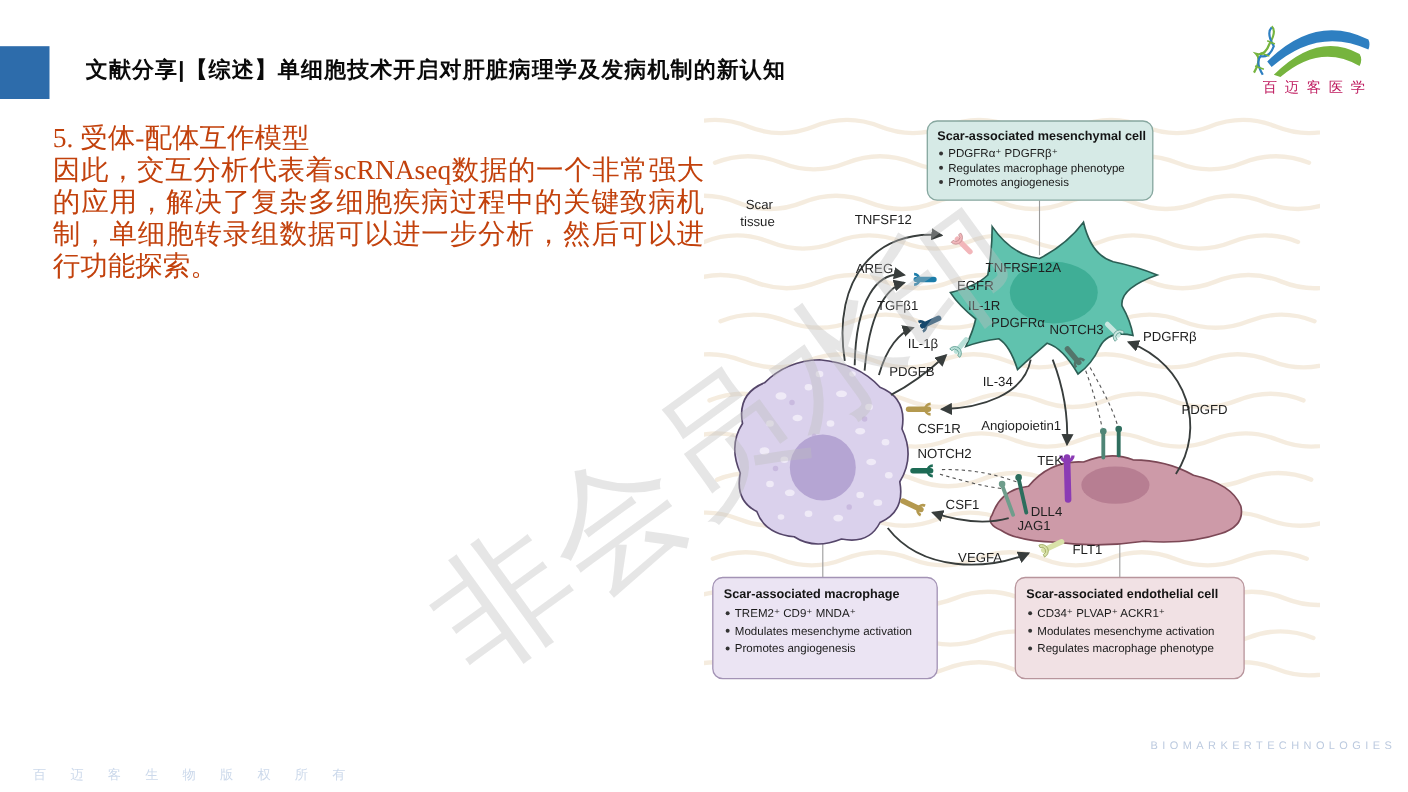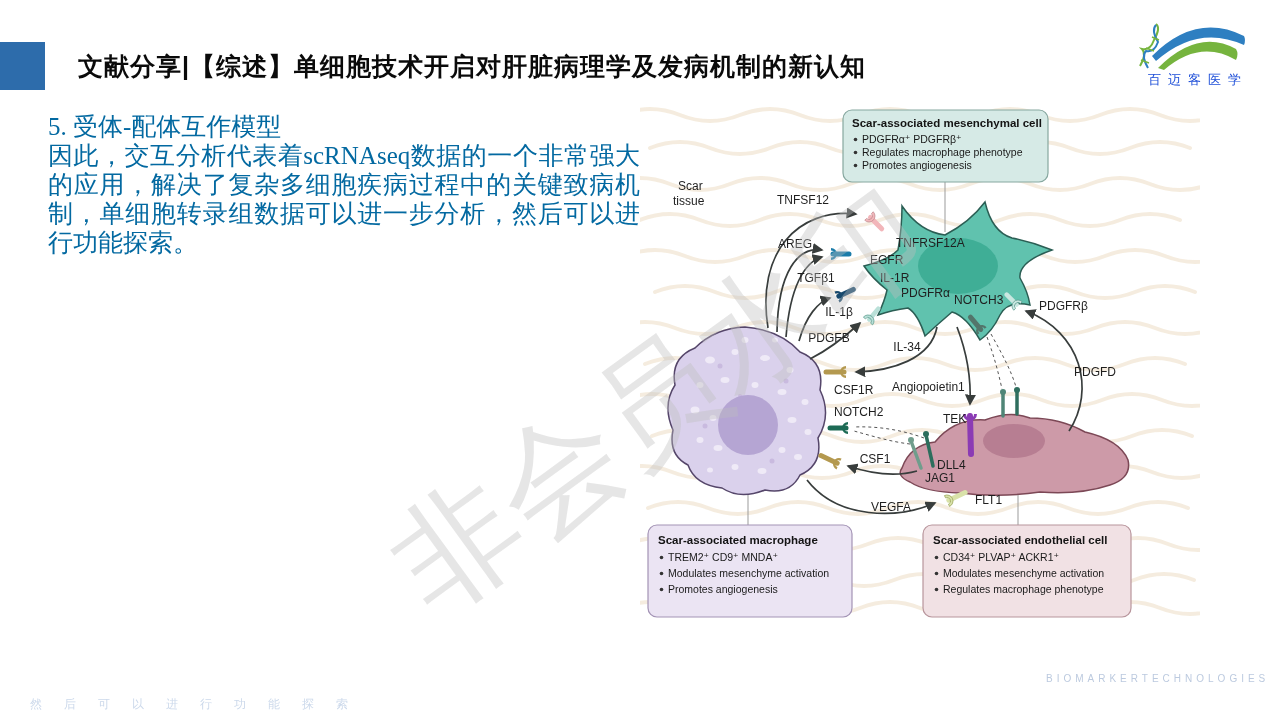--- a/index.html
+++ b/index.html
@@ -1,27 +1,27 @@
 <!DOCTYPE html>
 <html><head>
 <meta charset="utf-8">
 <style>
   html,body{margin:0;padding:0;background:#fff;}
   #slide{position:relative;width:1280px;height:720px;background:#ffffff;overflow:hidden;
          font-family:"Liberation Sans","DejaVu Sans",sans-serif;}
   
   #accent-square{position:absolute;left:0;top:42px;width:45px;height:48px;background:#2d6cab;}
-  #page-title{position:absolute;left:78px;top:50px;font-size:25px;font-weight:700;color:#0a0a0a;
+  #page-title{position:absolute;left:78px;top:50px;font-size:20px;font-weight:700;color:#0a0a0a;
               letter-spacing:1px;font-family:"Liberation Sans","DejaVu Sans",sans-serif;white-space:nowrap;}
   
   #logo{position:absolute;left:1136px;top:8px;width:124px;height:80px;text-align:center;}
   #logo svg{display:block;margin:0 auto;}
-  #logo-text{font-size:13px;color:#1d4ed8;letter-spacing:7px;margin-top:1px;white-space:nowrap;}
-  
-  #body-text{position:absolute;left:48px;top:112px;width:592px;font-size:25px;line-height:29px;color:#0369a1;
+  #logo-text{font-size:13px;color:#be185d;letter-spacing:7px;margin-top:1px;white-space:nowrap;}
+  
+  #body-text{position:absolute;left:48px;top:112px;width:592px;font-size:25px;line-height:29px;color:#c2410c;
              font-family:"Liberation Serif","DejaVu Serif",serif;text-align:justify;}
   #body-text p{margin:0;}
   
   #watermark{position:absolute;left:340px;top:318px;width:640px;text-align:center;font-size:124px;
              color:#bfbfbf;opacity:.38;transform:rotate(-36deg);pointer-events:none;z-index:5;
              font-family:"Liberation Sans",sans-serif;white-space:nowrap;}
   
   #diagram{position:absolute;left:640px;top:100px;width:560px;height:520px;z-index:1;}
   svg text{font-family:"Liberation Sans","DejaVu Sans",sans-serif;}
   .lbl{font-size:12px;fill:#1f1f1f;}
@@ -270,16 +270,16 @@
       <text class="box-title" x="293" y="444">Scar-associated endothelial cell</text>
       <circle cx="296.5" cy="457.5" r="1.8" fill="#333"></circle>
         <circle cx="296.5" cy="473.5" r="1.8" fill="#333"></circle>
         <circle cx="296.5" cy="489.5" r="1.8" fill="#333"></circle>
       <text class="box-line" x="303" y="461">CD34⁺ PLVAP⁺ ACKR1⁺</text>
       <text class="box-line" x="303" y="477">Modulates mesenchyme activation</text>
       <text class="box-line" x="303" y="493">Regulates macrophage phenotype</text>
     </g>
   </svg>
 
-  <div id="footer-left">然后可以进行功能探索</div>
+  <div id="footer-left">百迈客生物版权所有</div>
   <div id="footer-right">BIOMARKERTECHNOLOGIES</div>
 
 </div>
 
 </body></html>

